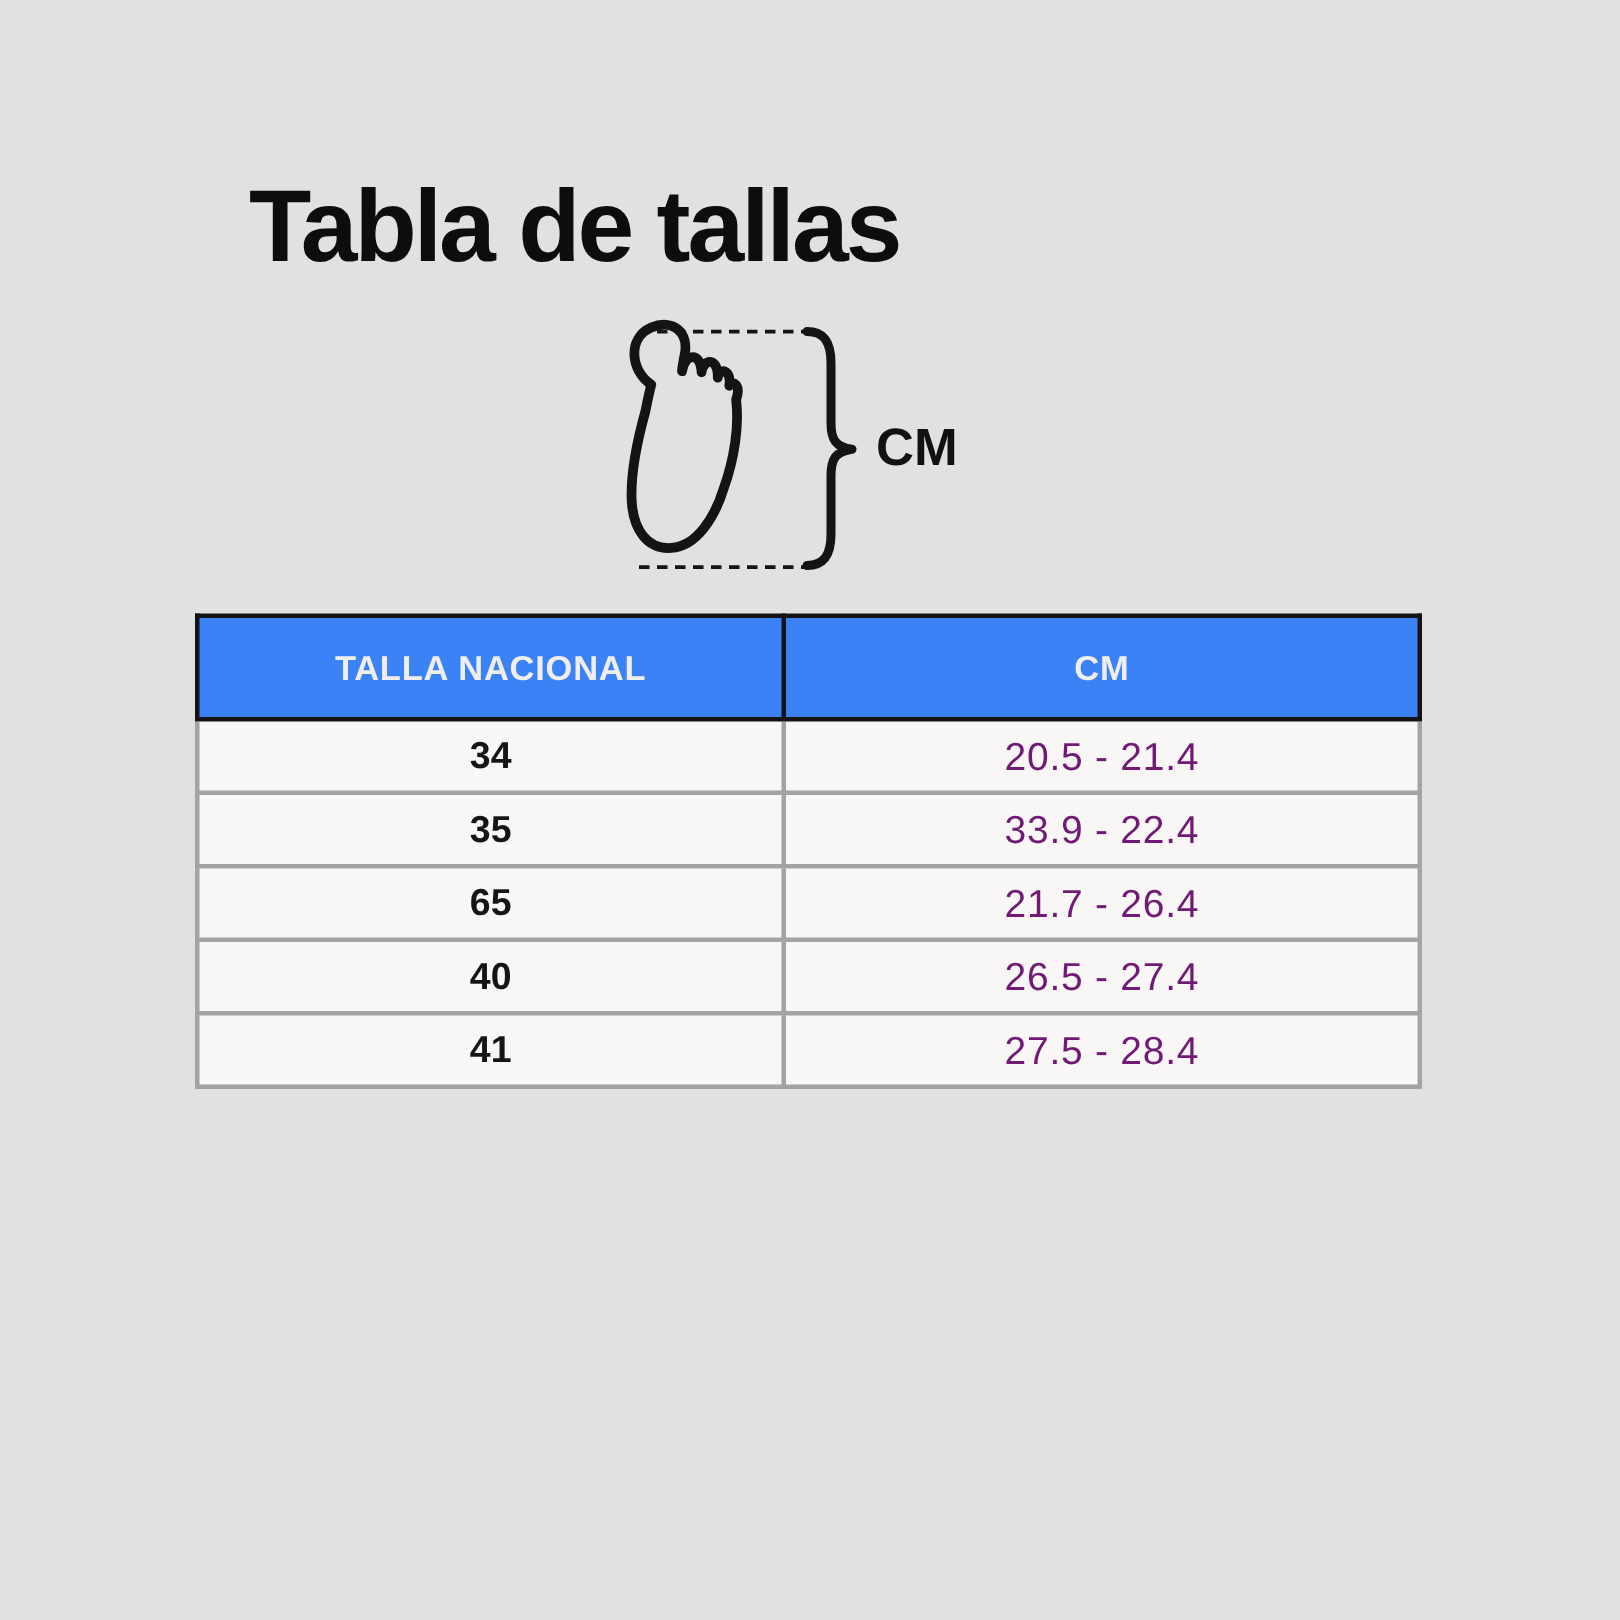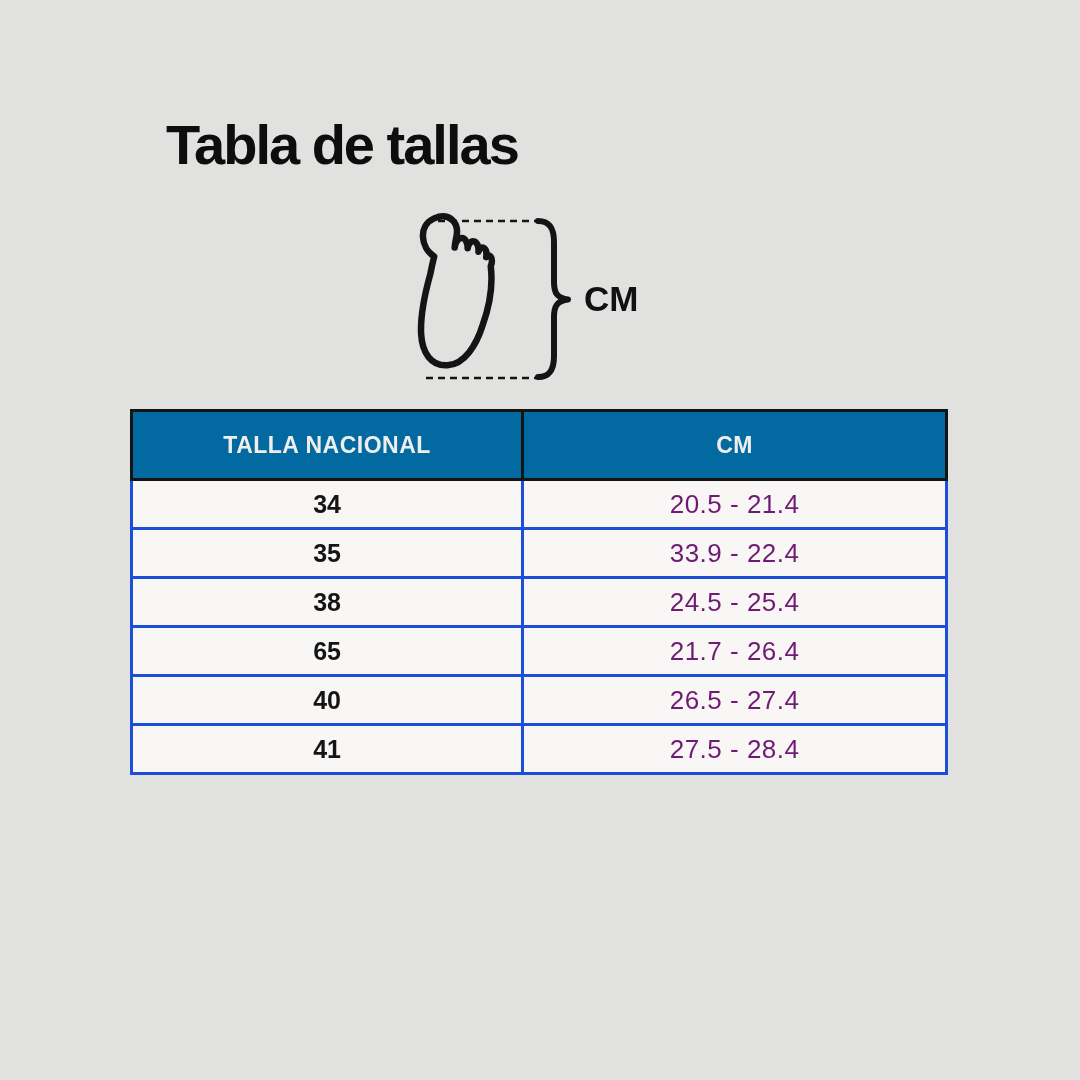--- a/index.html
+++ b/index.html
@@ -10,21 +10,21 @@
     color: #161616;
     position: relative;
     overflow: hidden;
   }
   .canvas { position: absolute; inset: 0; }
 
   .page-title {
     position: absolute;
     left: 166px;
     top: 112px;
-    font-size: 56px;
+    font-size: 68px;
     font-weight: 700;
     letter-spacing: -2px;
     color: #0d0d0d;
   }
 
   .figure {
     position: absolute;
     left: 398px;
     top: 208px;
     width: 270px;
@@ -43,35 +43,35 @@
 
   .size-table {
     position: absolute;
     left: 130px;
     top: 409px;
     width: 818px;
     border-collapse: collapse;
     table-layout: fixed;
   }
   .size-table th {
-    background: #0369a1;
+    background: #3b82f6;
     color: #efeeec;
     height: 69px;
     font-size: 23px;
     font-weight: 700;
     letter-spacing: 0.5px;
     text-align: center;
     border: 3px solid #141414;
   }
   .size-table td {
     background: #f8f7f5;
     height: 49px;
     text-align: center;
     vertical-align: middle;
-    border: 3px solid #1d4ed8;
+    border: 3px solid #a3a3a3;
   }
   .size-table col.c1 { width: 48%; }
   .size-table col.c2 { width: 52%; }
   td.col-size { font-size: 25px; font-weight: 700; color: #151515; }
   td.col-cm   { font-size: 26px; font-weight: 400; color: #701a75; letter-spacing: 0.5px; }
 </style>
 </head>
 <body>
 
 <div class="canvas">
@@ -126,24 +126,20 @@
     <tbody>
         <tr>
           <td class="col-size">34</td>
           <td class="col-cm">20.5 - 21.4</td>
         </tr>
         <tr>
           <td class="col-size">35</td>
           <td class="col-cm">33.9 - 22.4</td>
         </tr>
         <tr>
-          <td class="col-size">38</td>
-          <td class="col-cm">24.5 - 25.4</td>
-        </tr>
-        <tr>
           <td class="col-size">65</td>
           <td class="col-cm">21.7 - 26.4</td>
         </tr>
         <tr>
           <td class="col-size">40</td>
           <td class="col-cm">26.5 - 27.4</td>
         </tr>
         <tr>
           <td class="col-size">41</td>
           <td class="col-cm">27.5 - 28.4</td>

